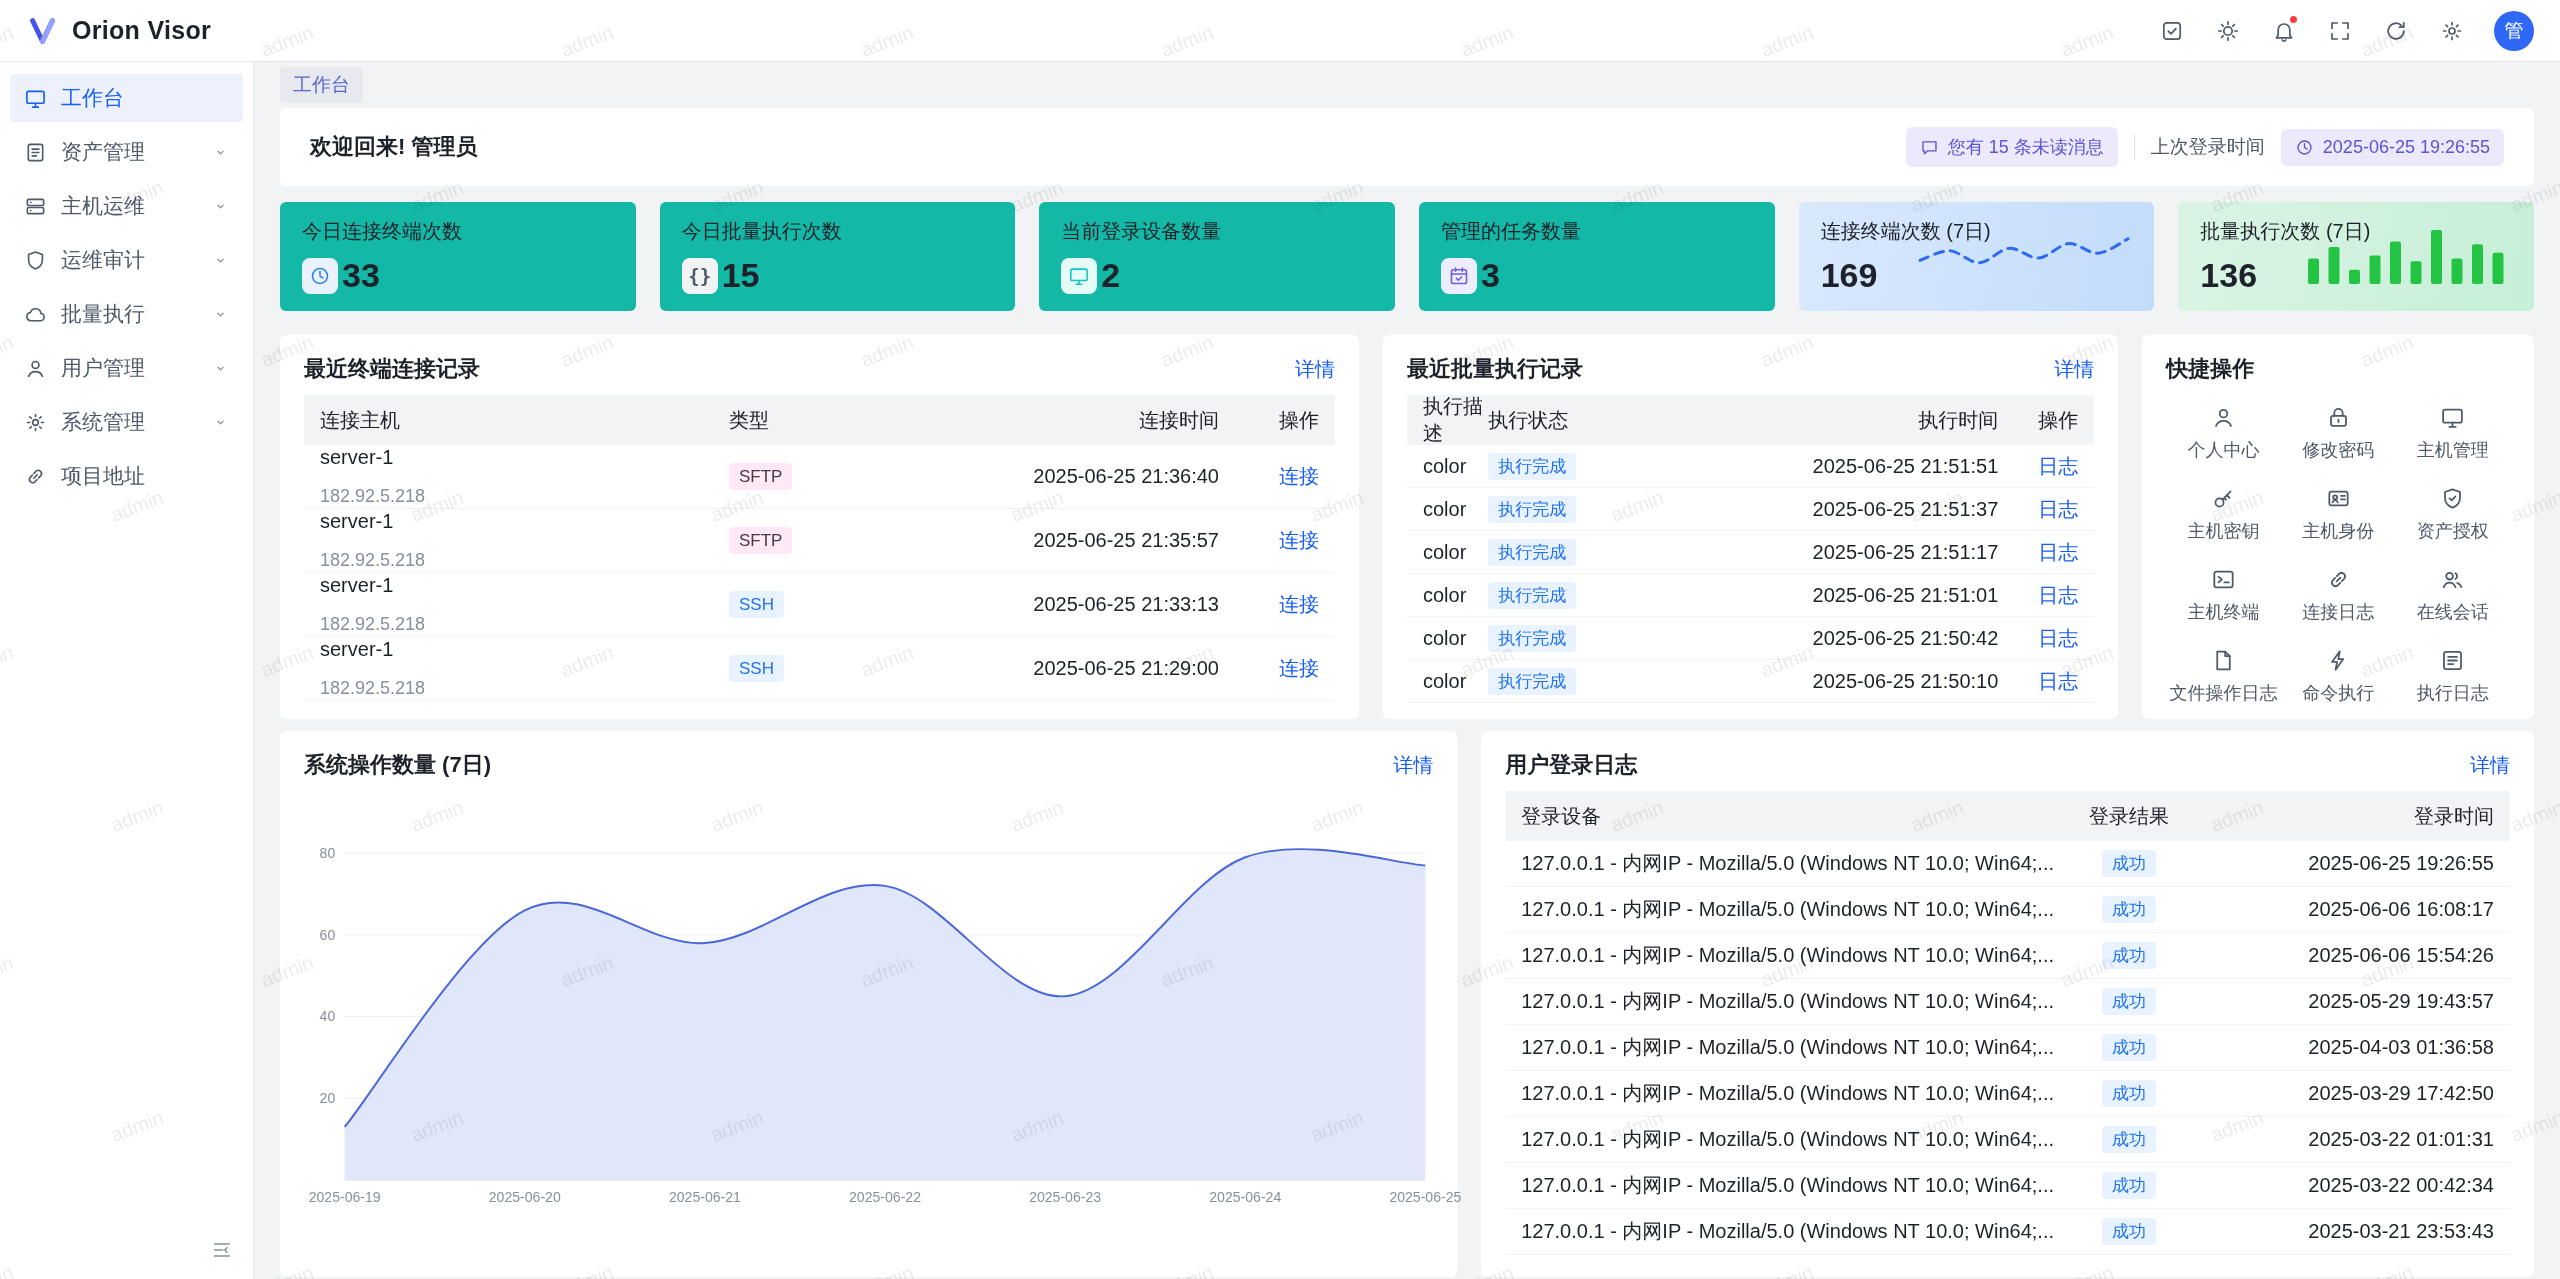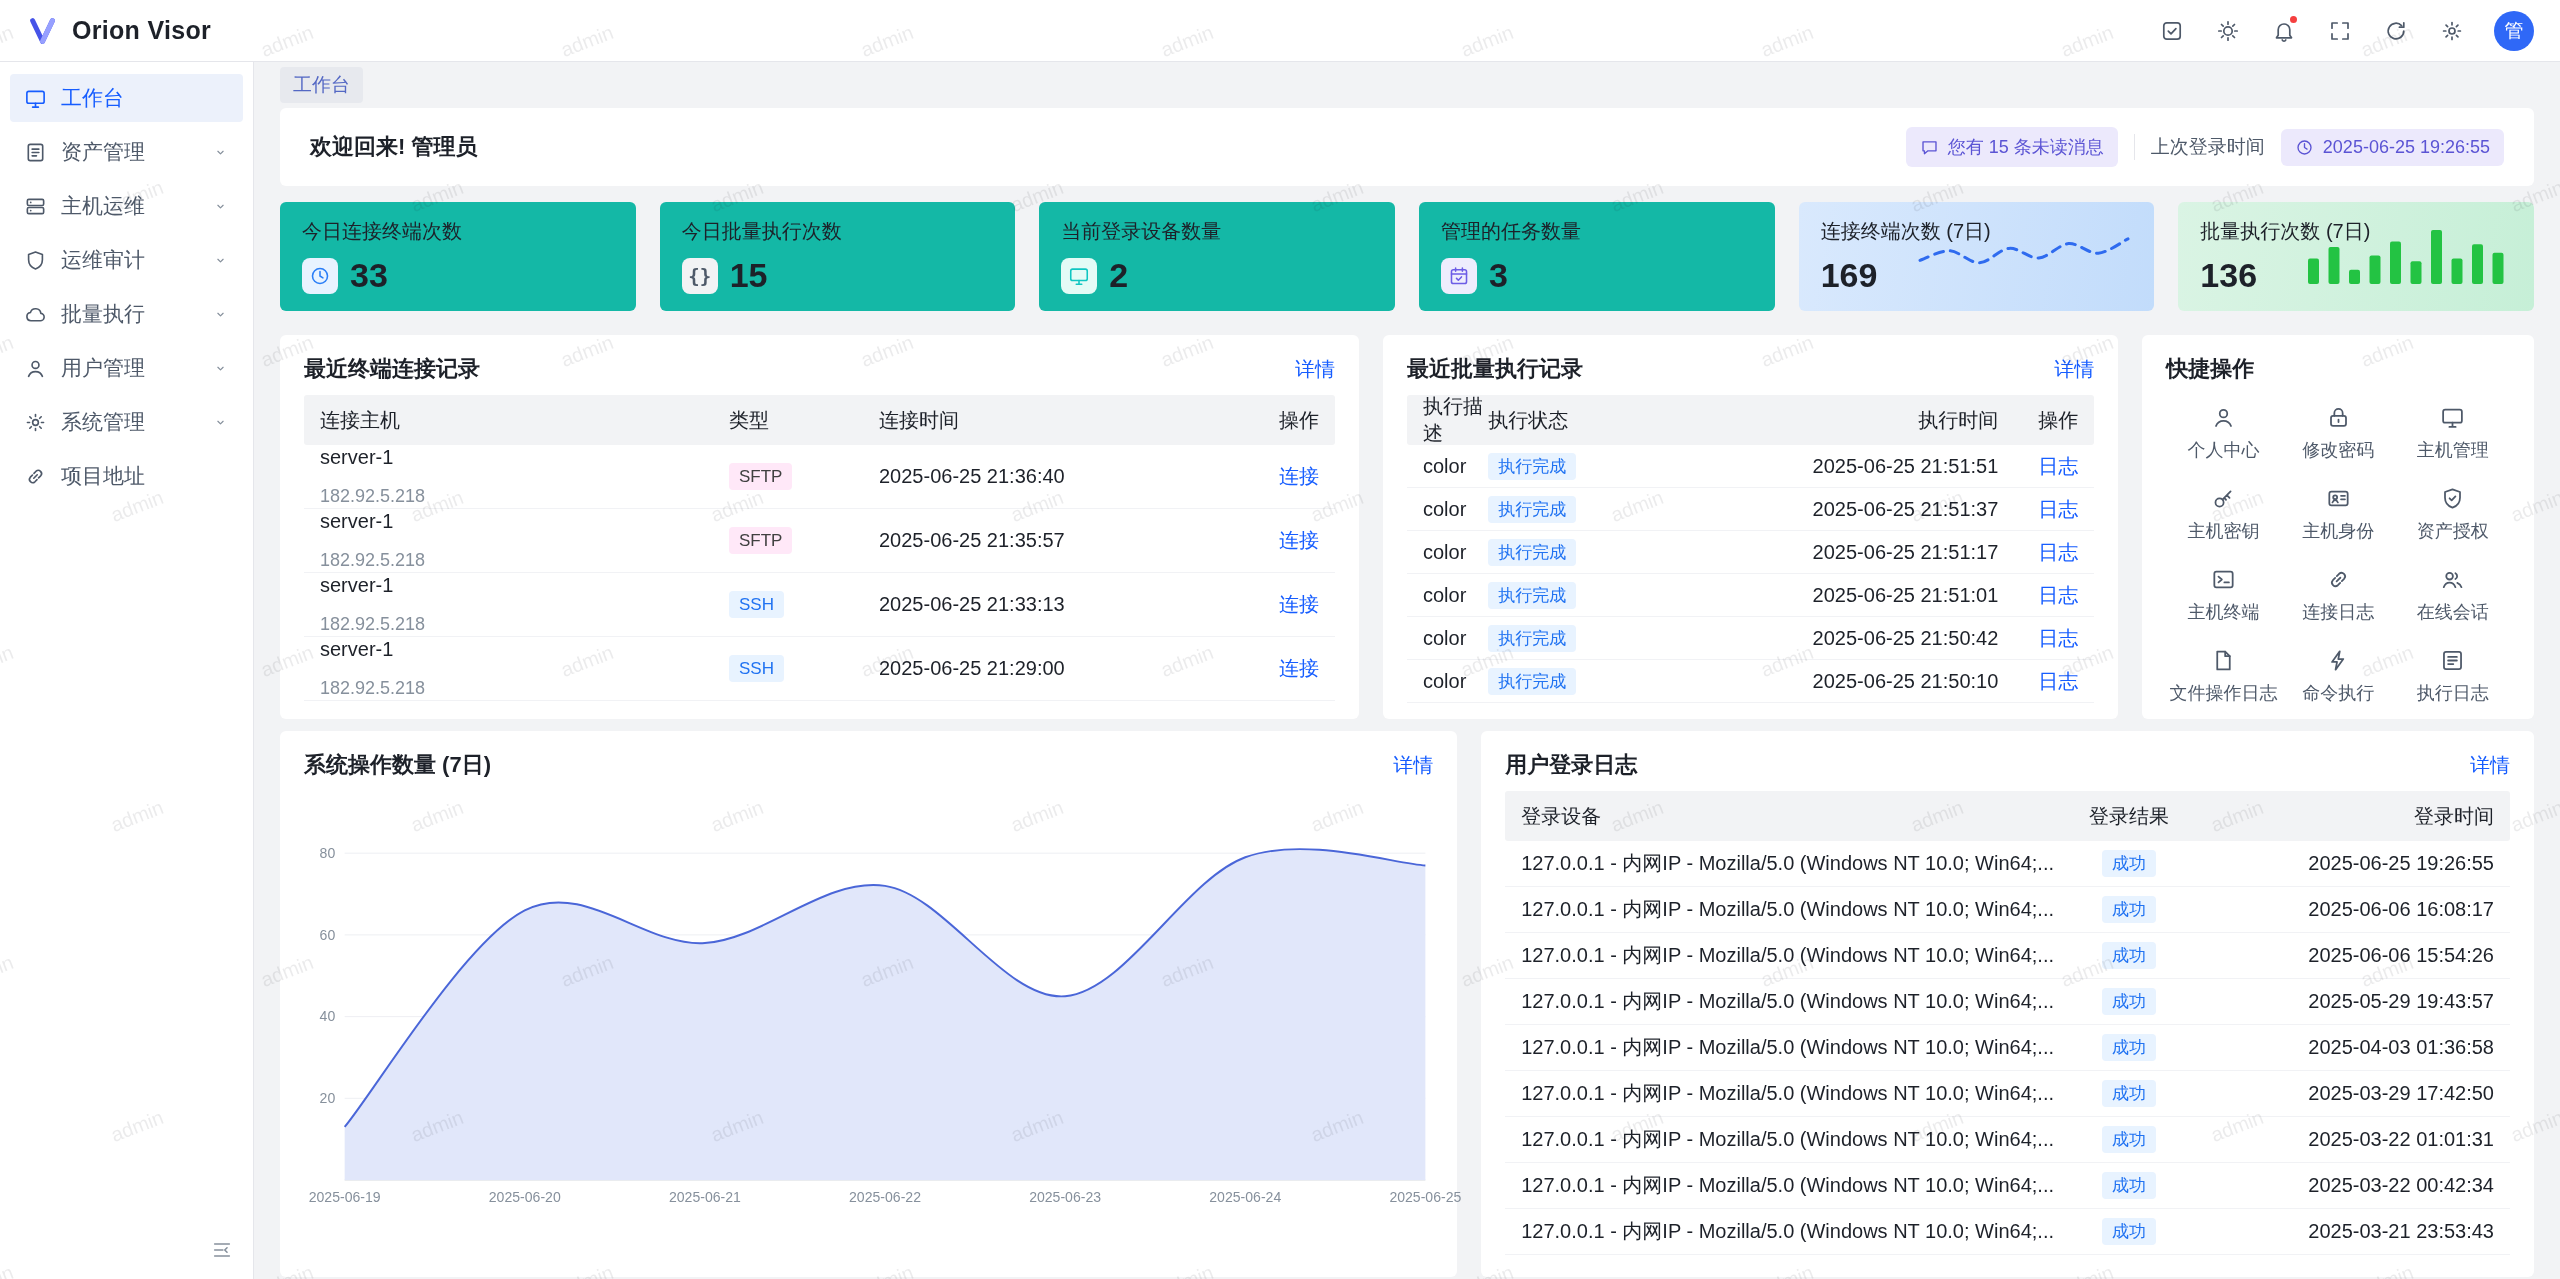--- a/index.html
+++ b/index.html
@@ -39,21 +39,21 @@
   .pill{display:flex;align-items:center;gap:9px;background:#ece9fc;color:#5b54d4;font-size:18px;padding:8px 14px;border-radius:6px;cursor:pointer;white-space:nowrap}
   .pill .ic{width:19px;height:19px}
   .vdiv{width:1px;height:26px;background:#e5e6eb}
   .last-login-label{color:#4e5969;font-size:19px;white-space:nowrap}
 
   .stats{display:flex;gap:24px;margin-bottom:24px}
   .stat-card{flex:1;padding:16px 22px;position:relative;background:#14b8a6;border-radius:6px}
   .stat-card.blue{background:linear-gradient(100deg,#d9e9fd,#c2dcfb)}
   .stat-card.green{background:linear-gradient(100deg,#daf4e4,#c6efd7)}
   .stat-label{font-size:20px;font-weight:500;color:#1d2129;white-space:nowrap}
-  .stat-value-row{display:flex;align-items:center;gap:12px;margin-top:11px}
+  .stat-value-row{display:flex;align-items:center;gap:4px;margin-top:11px}
   .stat-ic{width:36px;height:36px;border-radius:8px;display:flex;align-items:center;justify-content:center}
   .stat-ic .ic{width:22px;height:22px}
   .brace{font-family:"DejaVu Sans Mono",monospace;font-weight:700;font-size:19px}
   .ic-today-connections{background:#e8f3ff;color:#2a7ef7}
   .ic-today-executions{background:#f2f3f5;color:#4e5969}
   .ic-online-devices{background:#e4fbf6;color:#0fc6c2}
   .ic-managed-jobs{background:#eeedfd;color:#6c5ce6}
   .stat-value{font-size:34px;font-weight:700;color:#1d2129}
   .spark{position:absolute;right:20px;top:22px;overflow:visible}
 
@@ -68,21 +68,21 @@
 
   .t-head{display:flex;align-items:center;background:#f2f3f5;height:50px;padding:0 16px;font-weight:500;font-size:20px;border-radius:3px;color:#1d2129}
   .t-row{display:flex;align-items:center;padding:0 16px;border-bottom:1px solid #f1f2f5;font-size:20px}
   .trow-term{height:64px}
   .trow-batch{height:43px}
   .trow-login{height:46px}
   .c-host{flex:1;min-width:0}
   .host-name{font-size:20px}
   .host-ip{font-size:18px;color:#86909c;margin-top:17px}
   .c-type{width:150px}
-  .c-time{width:340px;}
+  .c-time{width:340px;text-align:right}
   .c-act{width:100px;text-align:right}
   .tag{display:inline-block;font-size:17px;padding:5px 10px;border-radius:4px;line-height:1}
   .tag-pink{background:#ffe8f8;color:#404040}
   .tag-blue{background:#e8f3ff;color:#2173f2}
   .b-desc{flex:1;min-width:0}
   .b-status{width:190px}
   .b-time{width:320px;text-align:right}
   .b-act{width:80px;text-align:right}
   .l-dev{flex:1;min-width:0;white-space:nowrap;overflow:hidden}
   .l-res{width:150px;text-align:center}

